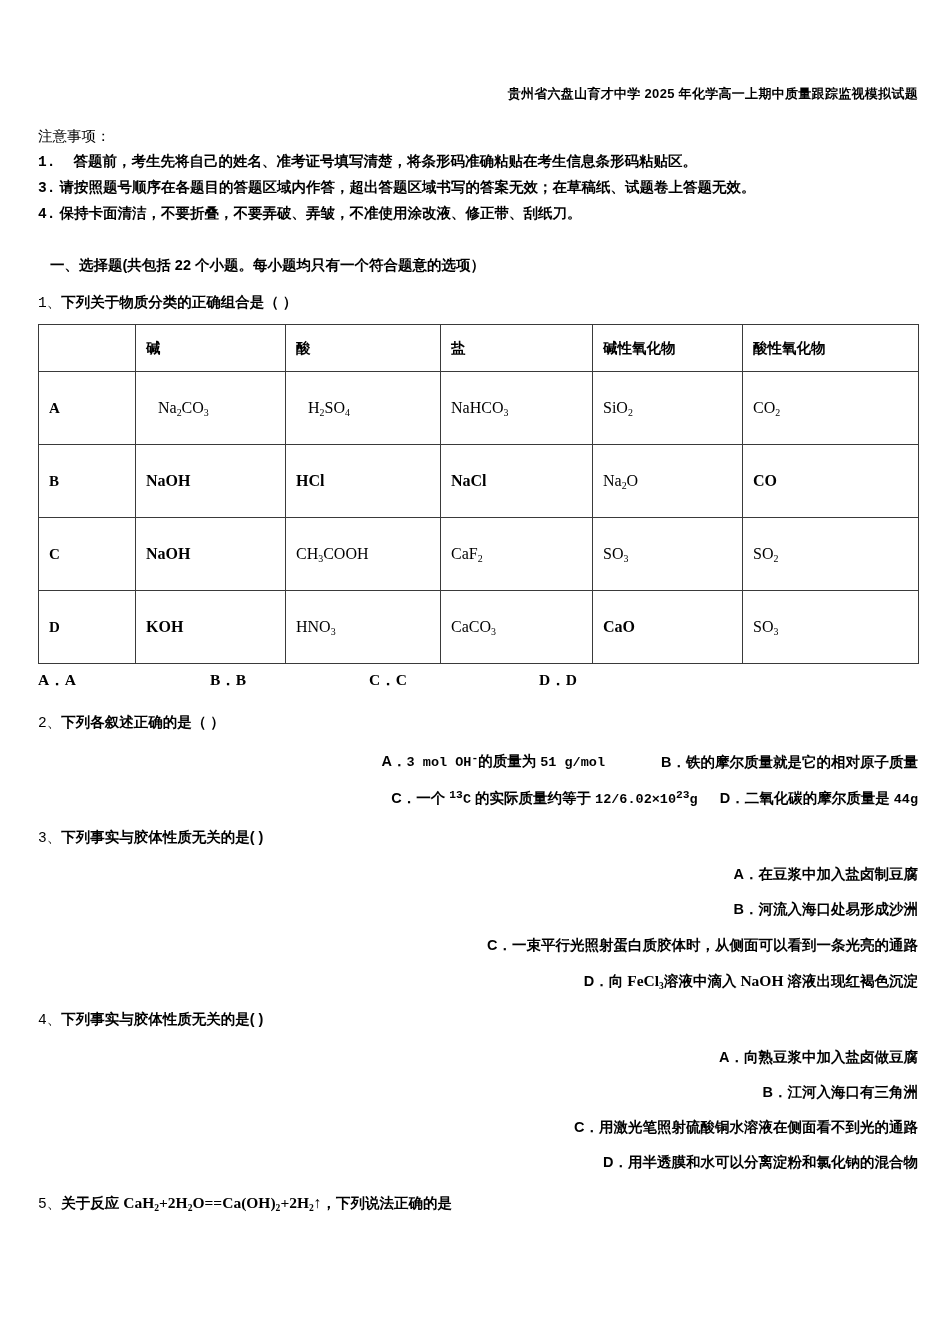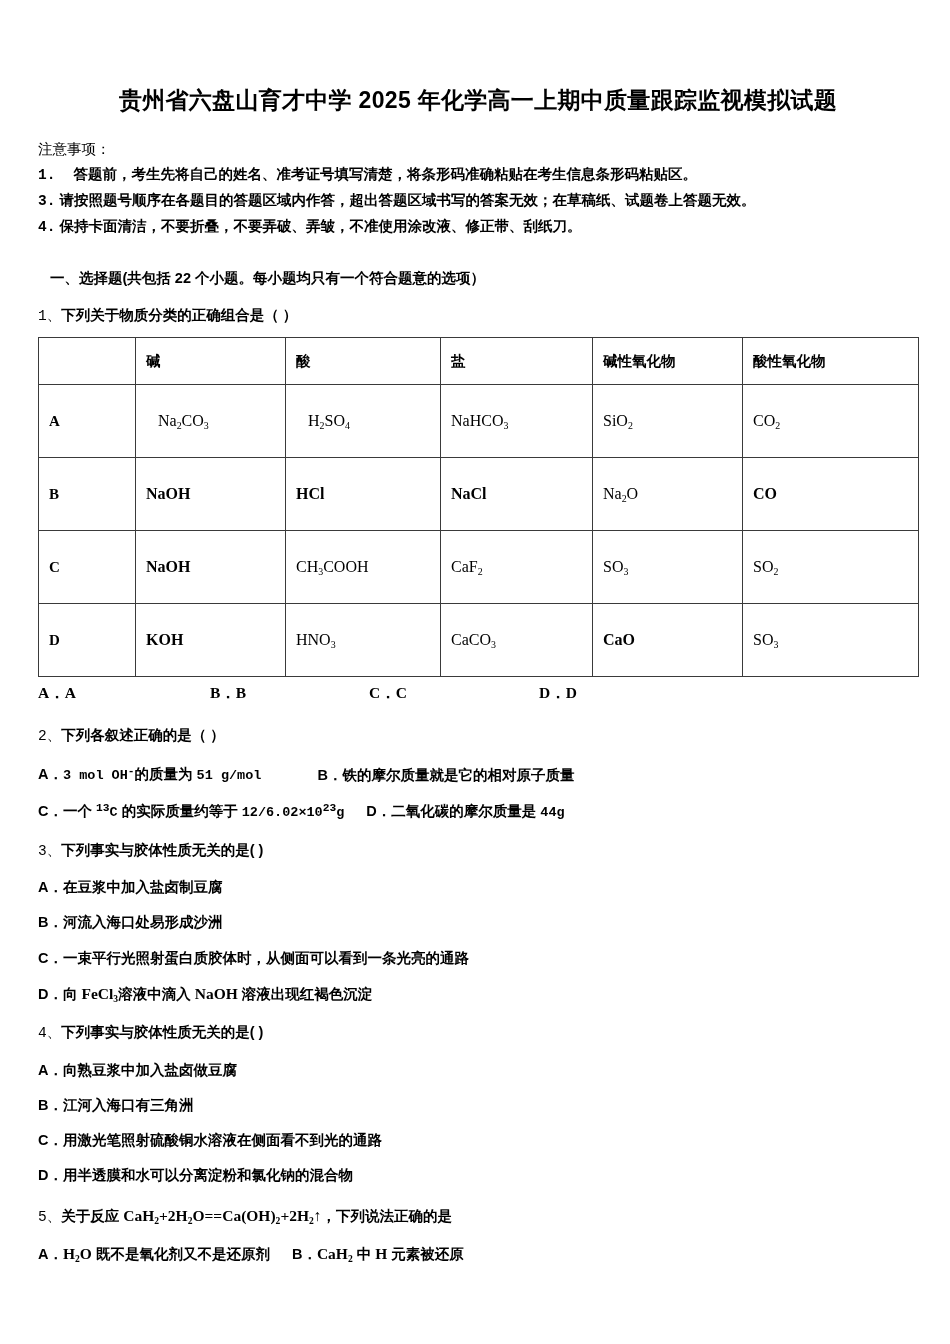--- a/index.html
+++ b/index.html
@@ -26,22 +26,22 @@
     position: absolute;
     left: 38px;
     top: 86px;
     width: 880px;
   }
 
   
   .doc-title {
     font-family: "Liberation Sans", "DejaVu Sans", sans-serif;
     font-weight: bold;
-    font-size: 23px;
-    text-align: center;
+    font-size: 13px;
+    text-align: right;
     letter-spacing: 0.3px;
     line-height: 1.3;
     margin: 0 0 22px 0;
   }
 
   
   .notes {
     margin: 0 0 26px 0;
   }
   .notes-head {
@@ -139,20 +139,21 @@
 
   .qblock { margin-top: 14px; }
 
   .opt-line {
     font-family: "Liberation Sans", "DejaVu Sans", sans-serif;
     font-weight: bold;
     font-size: 14.5px;
     line-height: 1.6;
     margin: 12px 0 0 0;
     white-space: nowrap;
+    text-align: right;
   }
   .mono {
     font-family: "Liberation Mono", "DejaVu Sans Mono", monospace;
     font-weight: bold;
     font-size: 13.5px;
   }
   .serif-b {
     font-family: "Liberation Serif", "DejaVu Serif", serif;
     font-weight: bold;
     font-size: 15.5px;
@@ -282,17 +283,16 @@
       <div class="opt-line">A．向熟豆浆中加入盐卤做豆腐</div>
       <div class="opt-line">B．江河入海口有三角洲</div>
       <div class="opt-line">C．用激光笔照射硫酸铜水溶液在侧面看不到光的通路</div>
       <div class="opt-line">D．用半透膜和水可以分离淀粉和氯化钠的混合物</div>
     </div>
 
     <div class="qblock">
       <div class="q-stem">
         <span class="qnum">5、</span><span>关于反应 <span class="serif-b">CaH<sub>2</sub>+2H<sub>2</sub>O==Ca(OH)<sub>2</sub>+2H<sub>2</sub>↑</span>，下列说法正确的是</span>
       </div>
-      <div class="opt-line">A．<span class="serif-b">H<sub>2</sub>O</span> 既不是氧化剂又不是还原剂<span class="gap-md"></span>B．<span class="serif-b">CaH<sub>2</sub></span> 中 <span class="serif-b">H</span> 元素被还原</div>
     </div>
 
   </div>
 </div>
 
 </body></html>

